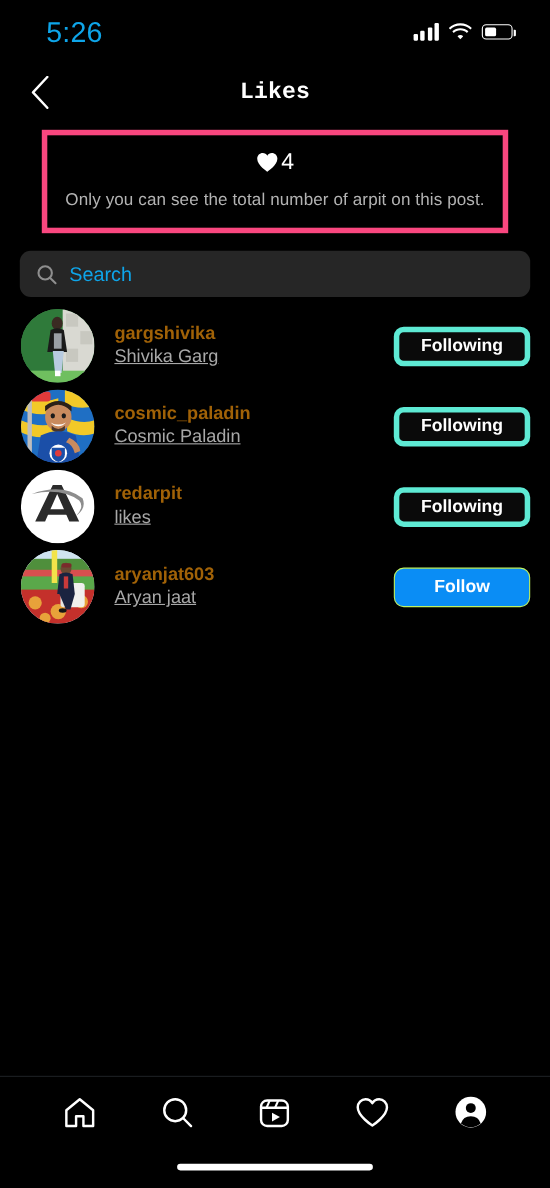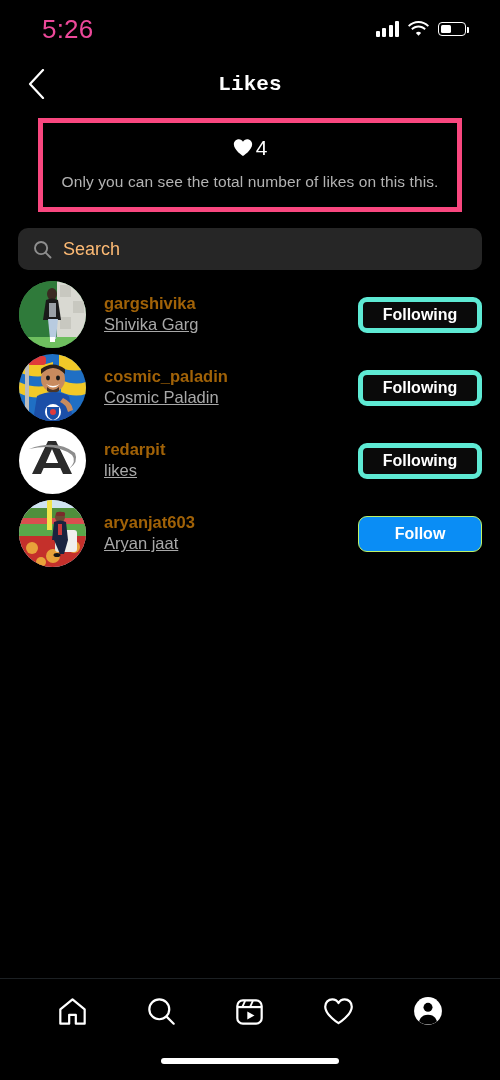--- a/index.html
+++ b/index.html
@@ -9,21 +9,21 @@
     font-family:"Liberation Sans", sans-serif;
     overflow:hidden;
   }
   .phone { position:relative; width:500px; height:1080px; background:#000; }
 
   
   .statusbar {
     height:58px; display:flex; align-items:center;
     justify-content:space-between; padding:0 34px 0 42px;
   }
-  .clock { color:#ec4899; font-size:26px; font-weight:500; letter-spacing:.2px; }
+  .clock { color:#0ea5e9; font-size:26px; font-weight:500; letter-spacing:.2px; }
   .status-icons { display:flex; align-items:center; gap:9px; }
   .signal { display:flex; align-items:flex-end; gap:2.5px; height:16px; }
   .signal i { display:block; width:4px; background:#fff; border-radius:1px; }
   .signal i:nth-child(1){ height:6px; }
   .signal i:nth-child(2){ height:9px; }
   .signal i:nth-child(3){ height:12.5px; }
   .signal i:nth-child(4){ height:16px; }
   .wifi { position:relative; width:21px; height:16px; }
   .wifi svg { display:block; }
   .battery { position:relative; width:28px; height:14px;
@@ -49,21 +49,21 @@
   .like-count-row { display:flex; align-items:center; justify-content:center; gap:3px; }
   .heart-filled { width:20px; height:19px; display:block; }
   .like-count { color:#fff; font-size:21px; font-weight:400; line-height:1; }
   .privacy-note { margin-top:15px; text-align:center; color:#b3b3b3;
     font-size:15.5px; letter-spacing:.1px; }
 
   
   .search-wrap { padding:16px 18px 0; }
   .search-bar { height:42px; background:#262626; border-radius:10px;
     display:flex; align-items:center; gap:11px; padding:0 15px; }
-  .search-text { color:#fdba74; font-size:18px; }
+  .search-text { color:#0ea5e9; font-size:18px; }
 
   
   .user-list { margin-top:8px; }
   .user-row { display:flex; align-items:center; height:73px; padding:0 18px 0 19px; }
   .avatar { width:67px; height:67px; border-radius:50%; overflow:hidden;
     flex:0 0 67px; position:relative; background:#1a1a1a; }
   .avatar svg { display:block; width:100%; height:100%; }
   .names { flex:1; margin-left:18px; min-width:0; }
   .username { color:#a16207; font-size:16.5px; font-weight:700; line-height:1.28; }
   .fullname { color:#a8a8a8; font-size:16.5px; font-weight:400; line-height:1.3;text-decoration:underline; }
@@ -118,21 +118,21 @@
     <div class="nav-title">Likes</div>
   </div>
 
   <div class="highlight">
     <div class="like-count-row">
       <svg class="heart-filled" viewBox="0 0 24 22">
         <path d="M12 21.3 C12 21.3 1 14.4 1 7.2 C1 3.6 3.7 1 7 1 C9.2 1 11.1 2.2 12 4 C12.9 2.2 14.8 1 17 1 C20.3 1 23 3.6 23 7.2 C23 14.4 12 21.3 12 21.3 Z" fill="#fff"></path>
       </svg>
       <span class="like-count">4</span>
     </div>
-    <div class="privacy-note">Only you can see the total number of likes on this this.</div>
+    <div class="privacy-note">Only you can see the total number of arpit on this post.</div>
   </div>
 
   <div class="search-wrap">
     <div class="search-bar">
       <svg width="19" height="19" viewBox="0 0 20 20">
         <circle cx="8.5" cy="8.5" r="6.4" fill="none" stroke="#8e8e8e" stroke-width="2"></circle>
         <line x1="13.3" y1="13.3" x2="18.4" y2="18.4" stroke="#8e8e8e" stroke-width="2" stroke-linecap="round"></line>
       </svg>
       <span class="search-text">Search</span>
     </div>

